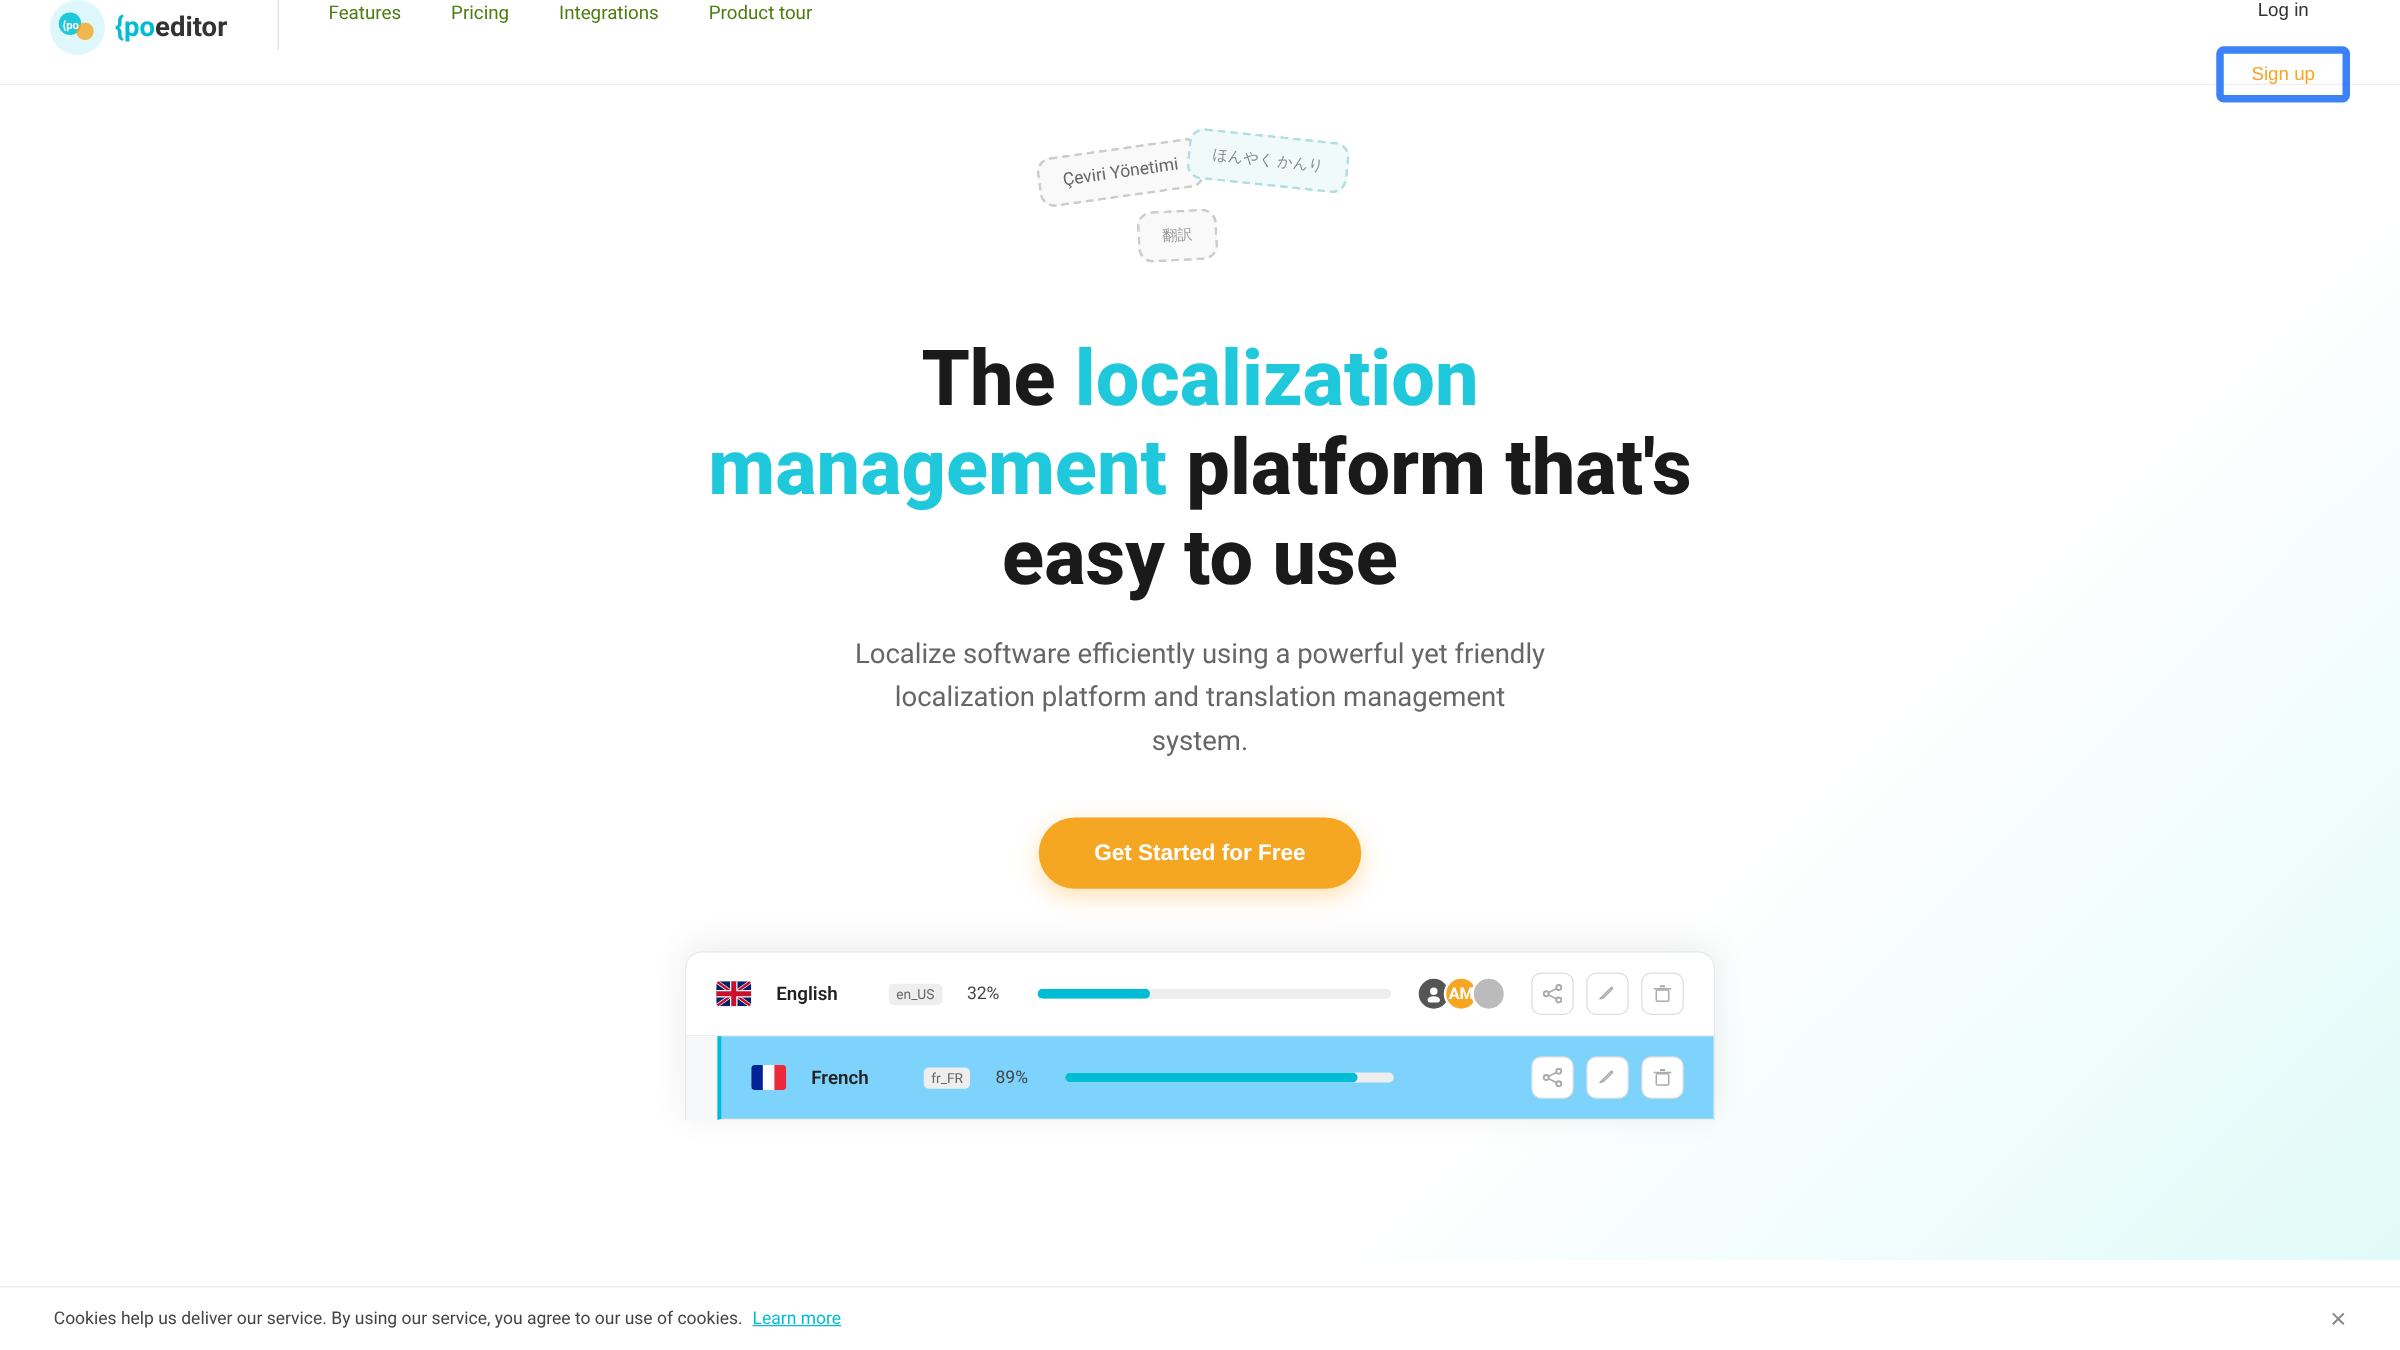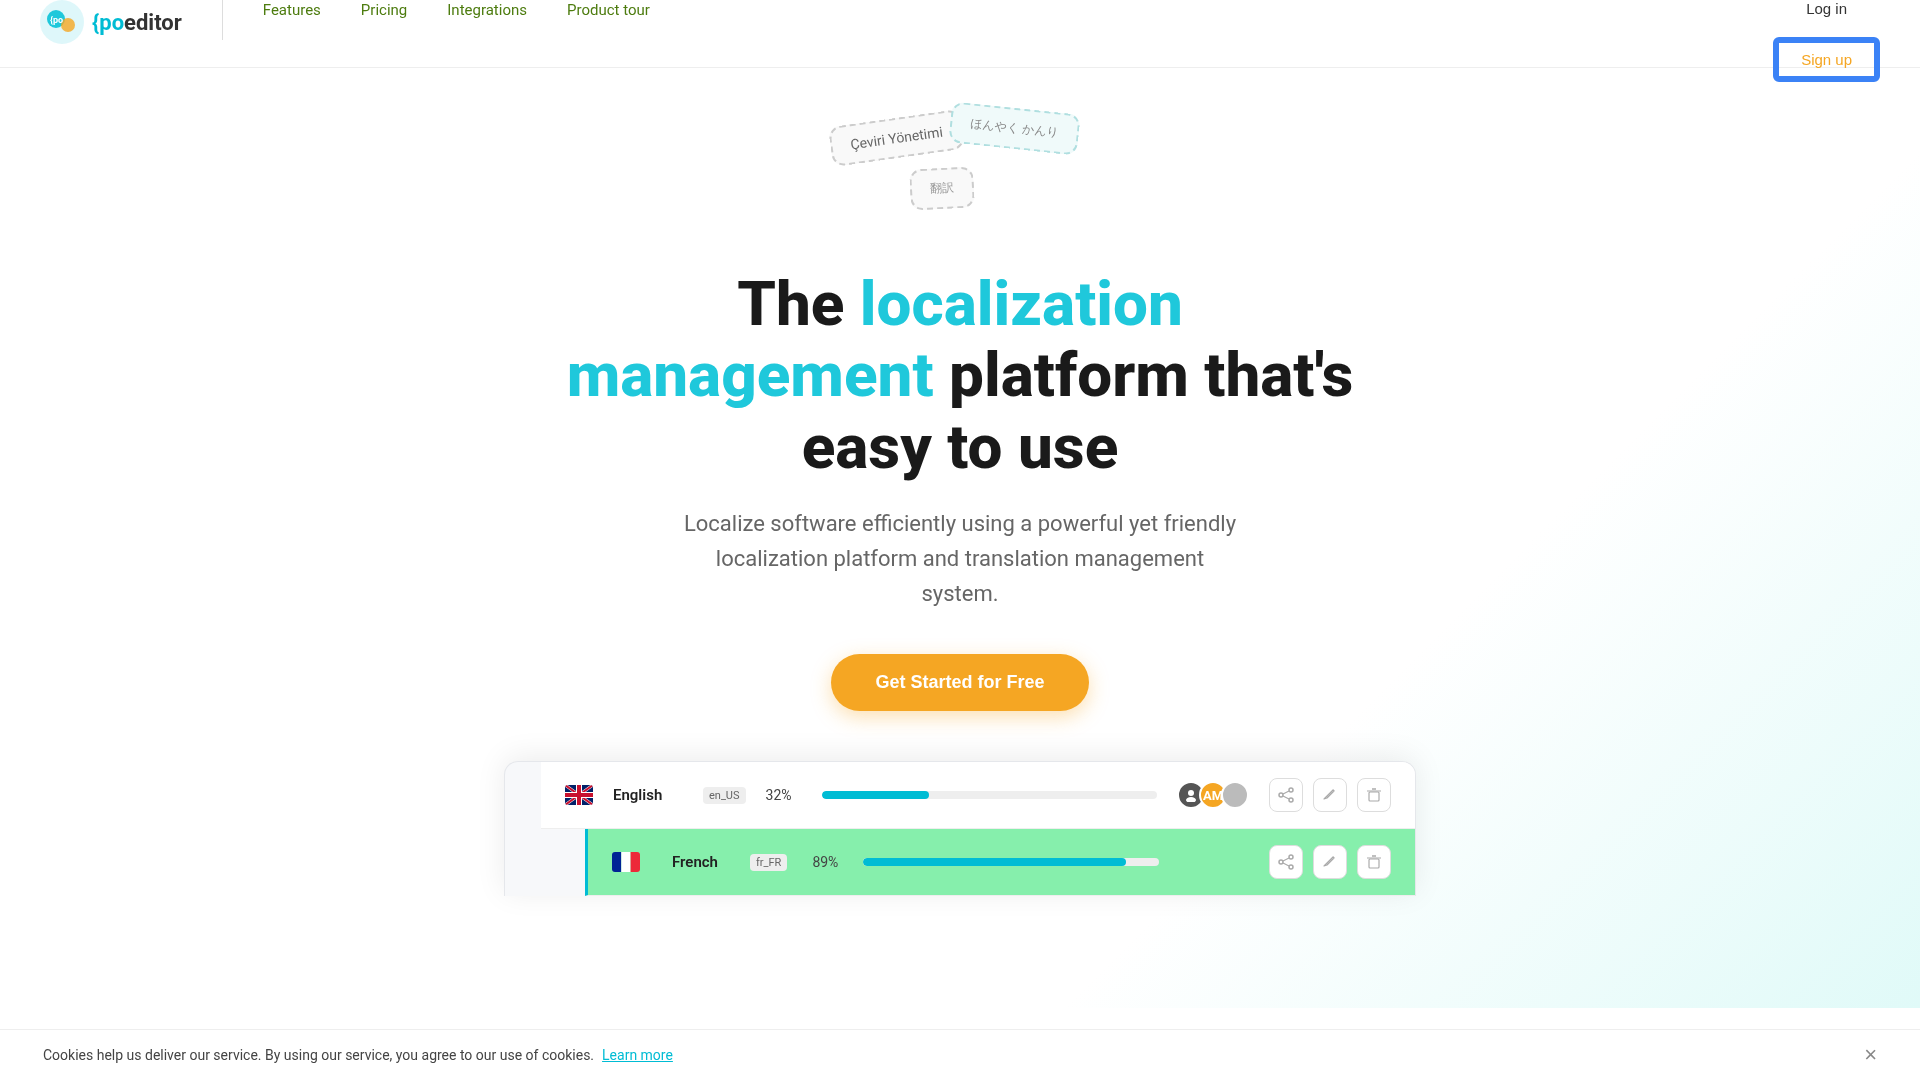--- a/index.html
+++ b/index.html
@@ -153,45 +153,43 @@
       border-radius: 40px;
       font-size: 18px;
       font-weight: 700;
       cursor: pointer;
       margin-bottom: 50px;
       box-shadow: 0 6px 20px rgba(245,166,35,0.35);
     }
 
     
     .dashboard-preview {
-      width: 912px;
+      width: 824px;
       background: #f7f8fa;
       border-radius: 14px 14px 0 0;
       box-shadow: 0 -4px 30px rgba(0,0,0,0.08);
       overflow: hidden;
       border: 1px solid #e5e7eb;
       border-bottom: none;
-      padding-left: 36px;
     }
     .dashboard-row {
       display: flex;
       align-items: center;
       padding: 16px 24px;
       background: #fff;
       border-bottom: 1px solid #eee;
       gap: 20px;
     }
     .dashboard-row.active-row {
       background: #fff;
     }
     .dashboard-row.sub-row {
-      background: #86efac;
-      margin-left: 44px;
+      background: #7dd3fc;
+      margin-left: 25px;
       border-left: 3px solid #00bcd4;
-      text-align: center;
     }
     .lang-name {
       font-size: 15px;
       font-weight: 600;
       color: #222;
       min-width: 70px;
     }
     .lang-code {
       font-size: 11px;
       background: #eee;

